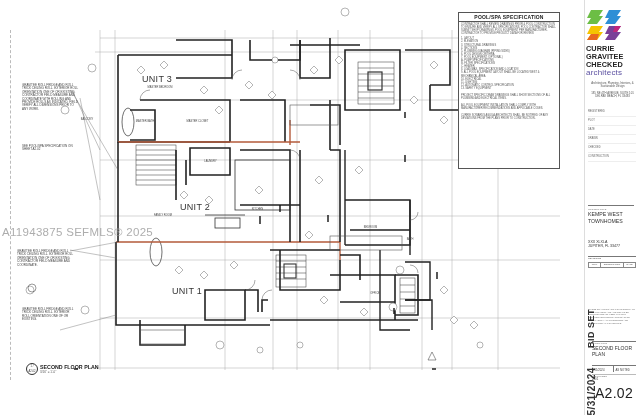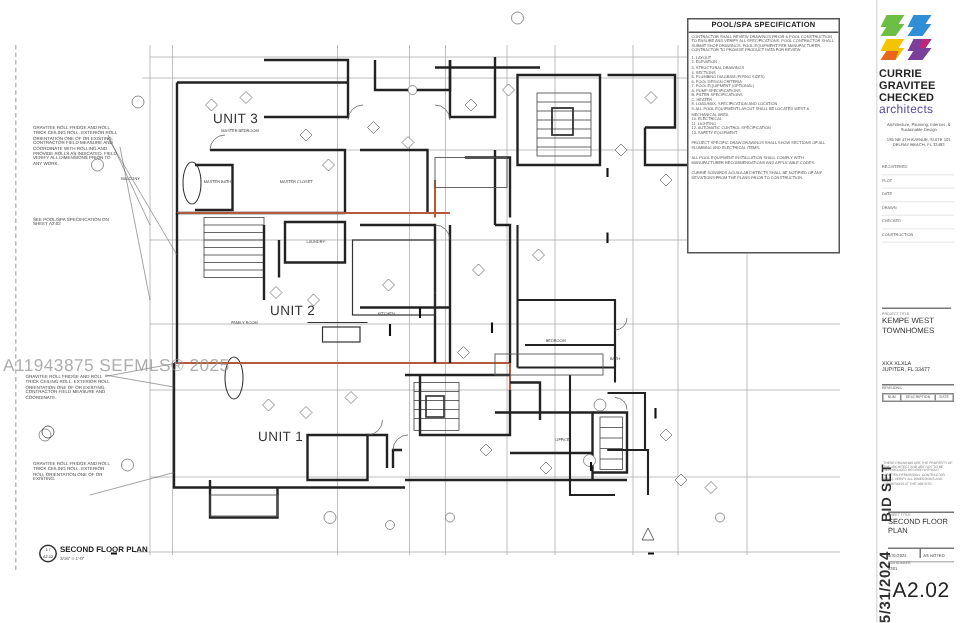--- a/index.html
+++ b/index.html
@@ -36,21 +36,21 @@
   .sheet-name .name{font-size:5px;line-height:6.4px;color:#333;}
   .date-row{position:absolute;left:592px;top:365px;width:44px;display:flex;border-top:1px solid #777;font-size:2.8px;color:#444;}
   .date-row div{flex:1;padding-top:2px;}
   .date-row div:first-child{border-right:1px solid #777;}
   .job-row{position:absolute;left:592px;top:374px;width:44px;font-size:2.8px;color:#444;border-top:1px solid #bbb;}
   .sheet-num{position:absolute;left:592px;top:385px;width:44px;text-align:center;font-size:14px;color:#222;letter-spacing:0.3px;}
   .drawing-title{position:absolute;left:26px;top:363px;display:flex;align-items:center;}
   .drawing-title .bubble{width:10px;height:10px;border:1px solid #333;border-radius:50%;font-size:2.6px;text-align:center;line-height:5px;color:#333;margin-right:2px;}
   .drawing-title .t{font-size:5.3px;font-weight:bold;color:#222;}
   .drawing-title .s{font-size:3px;color:#555;}
-  .watermark{position:absolute;left:2px;top:238px;font-size:11.5px;color:rgba(150,150,150,0.78);letter-spacing:0.3px;font-weight:normal;}
+  .watermark{position:absolute;left:2px;top:226px;font-size:11.5px;color:rgba(150,150,150,0.78);letter-spacing:0.3px;font-weight:normal;}
   .label-small{position:absolute;font-size:2.6px;color:#444;text-align:center;line-height:3px;}
 </style>
 </head>
 <body>
 
 <div class="sheet">
 
   <div class="left-strip"></div>
 
   <svg class="plan" width="640" height="415" viewBox="0 0 640 415">

